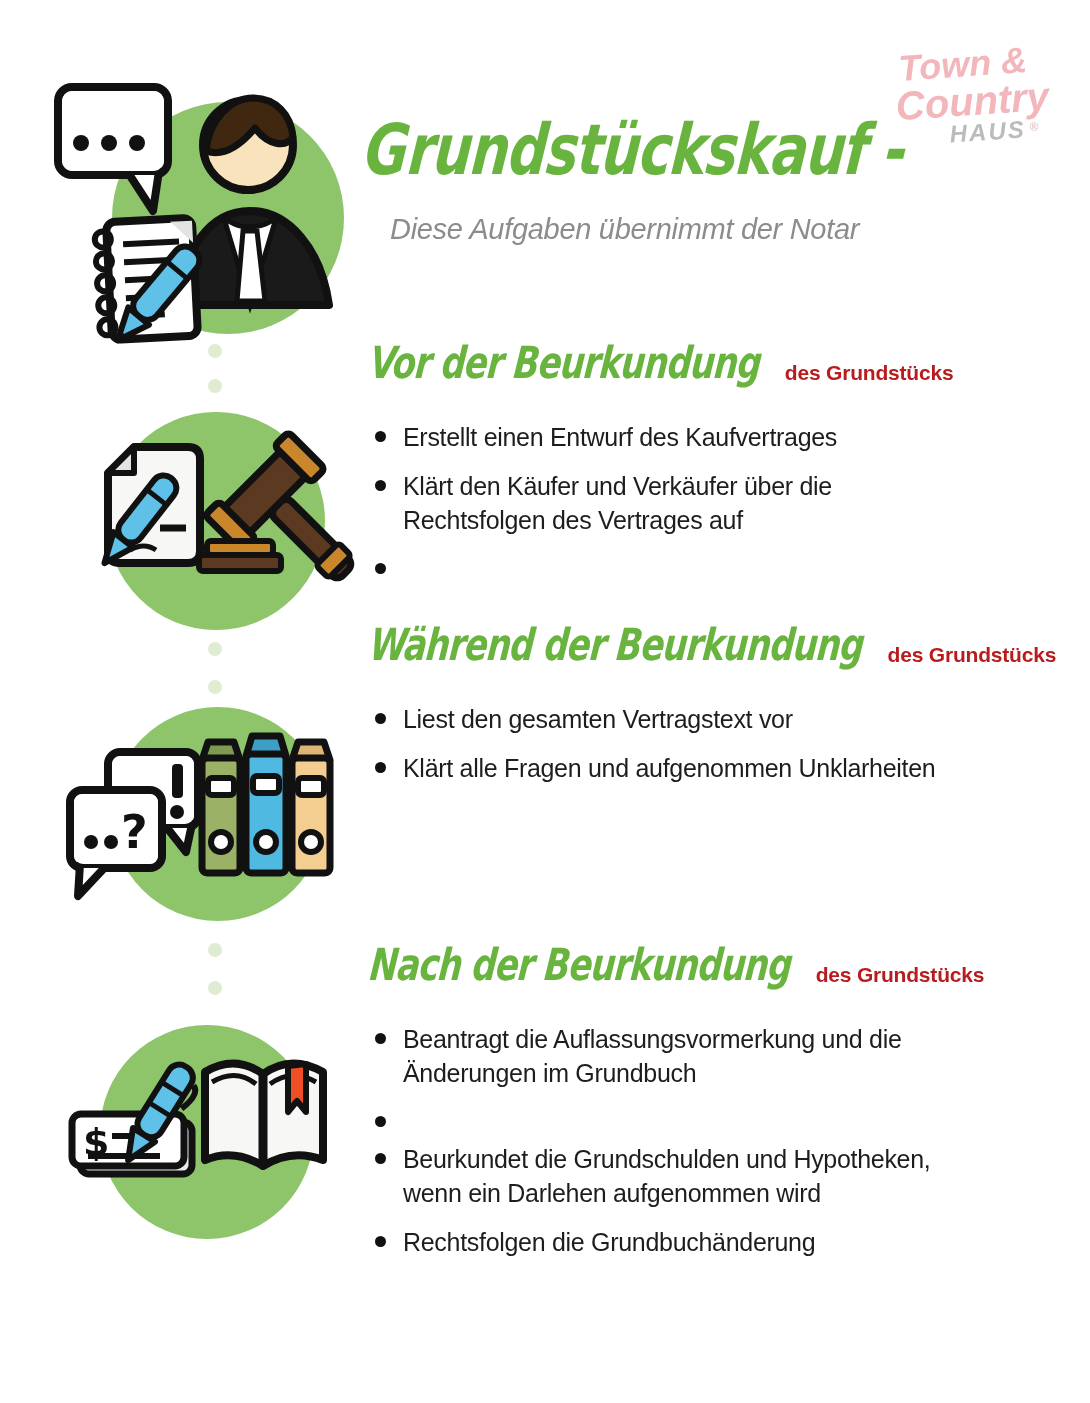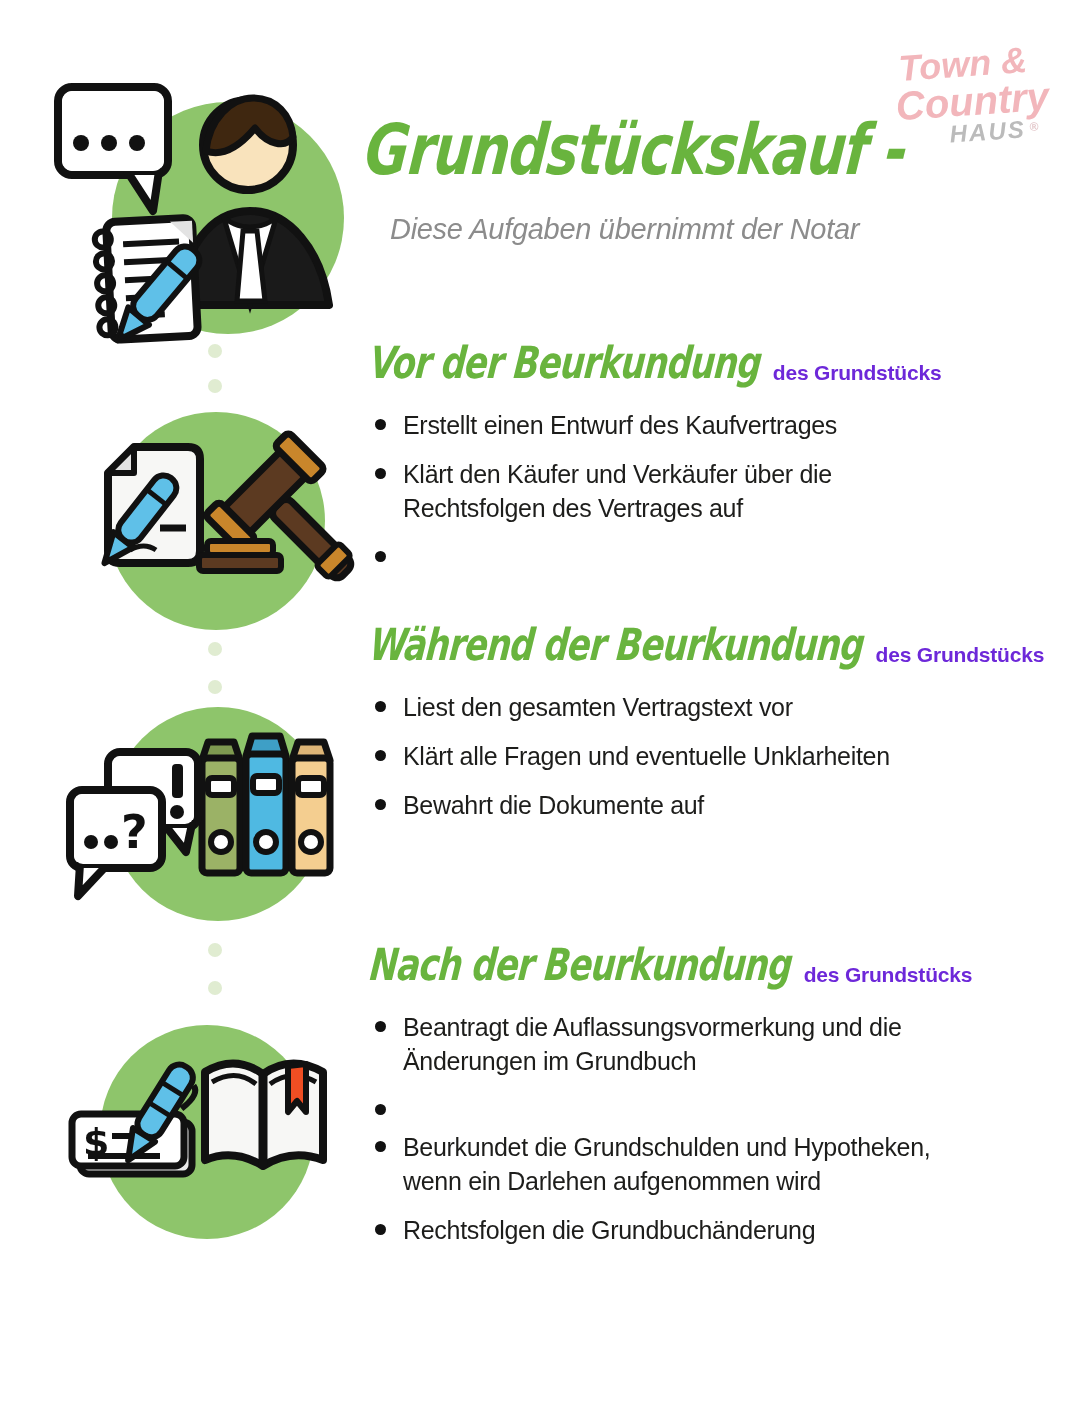--- a/index.html
+++ b/index.html
@@ -23,22 +23,22 @@
   .logo { position:absolute; left:872px; top:46px; width:200px; font-style:italic; font-weight:700; transform:rotate(-4deg); }
   .logo-l1 { display:block; text-align:center; padding-right:14px; font-size:36px; color:#F2B6BB; line-height:1; }
   .logo-l2 { display:block; text-align:center; font-size:40px; color:#F2B6BB; line-height:0.95; }
   .logo-l3 { display:block; text-align:right; padding-right:34px; font-size:24px; color:#BBBBBB; letter-spacing:2px; line-height:1.1; }
   .logo-reg { font-size:12px; color:#E3C6C9; vertical-align:6px; margin-left:4px; }
   
   .section { position:absolute; left:368px; }
   .sec-1 { top:348px; } .sec-2 { top:630px; } .sec-3 { top:950px; }
   .sec-head { display:flex; align-items:baseline; height:58px; }
   .sec-head .script { font-size:34px; }
-  .sec-suffix { font-size:21px; font-weight:700; color:#6d28d9; margin-left:14px; letter-spacing:-0.2px; white-space:nowrap; }
-  ul.bullets { list-style:none; margin:2px 0 0 0; padding:0; width:620px; }
+  .sec-suffix { font-size:21px; font-weight:700; color:#b91c1c; margin-left:26px; letter-spacing:-0.2px; white-space:nowrap; }
+  ul.bullets { list-style:none; margin:14px 0 0 0; padding:0; width:620px; }
   ul.bullets li { display:flex; margin-bottom:15px; }
   .bdot { flex:0 0 11px; width:11px; height:11px; border-radius:50%; background:#111; margin:11px 17px 0 7px; }
   .btext {
     font-size:25px; line-height:34px; color:#1D1D1B; letter-spacing:-0.3px;
     white-space:pre-line;
   }
   
   .icon-wrap { position:absolute; }
   .hero-icon { left:35px; top:65px; }
   .icon-2 { left:60px; top:400px; }
@@ -227,25 +227,21 @@
       <span class="script">Während der Beurkundung</span>
       <span class="sec-suffix">des Grundstücks</span>
     </div>
     <ul class="bullets">
       <li>
           <span class="bdot"></span>
           <span class="btext">Liest den gesamten Vertragstext vor</span>
         </li>
       <li>
           <span class="bdot"></span>
-          <span class="btext">Klärt alle Fragen und eventuelle Unklarheiten</span>
-        </li>
-      <li>
-          <span class="bdot"></span>
-          <span class="btext">Bewahrt die Dokumente auf</span>
+          <span class="btext">Klärt alle Fragen und aufgenommen Unklarheiten</span>
         </li>
     </ul>
   </div>
 
   <div class="section sec-3">
     <div class="sec-head">
       <span class="script">Nach der Beurkundung</span>
       <span class="sec-suffix">des Grundstücks</span>
     </div>
     <ul class="bullets">

